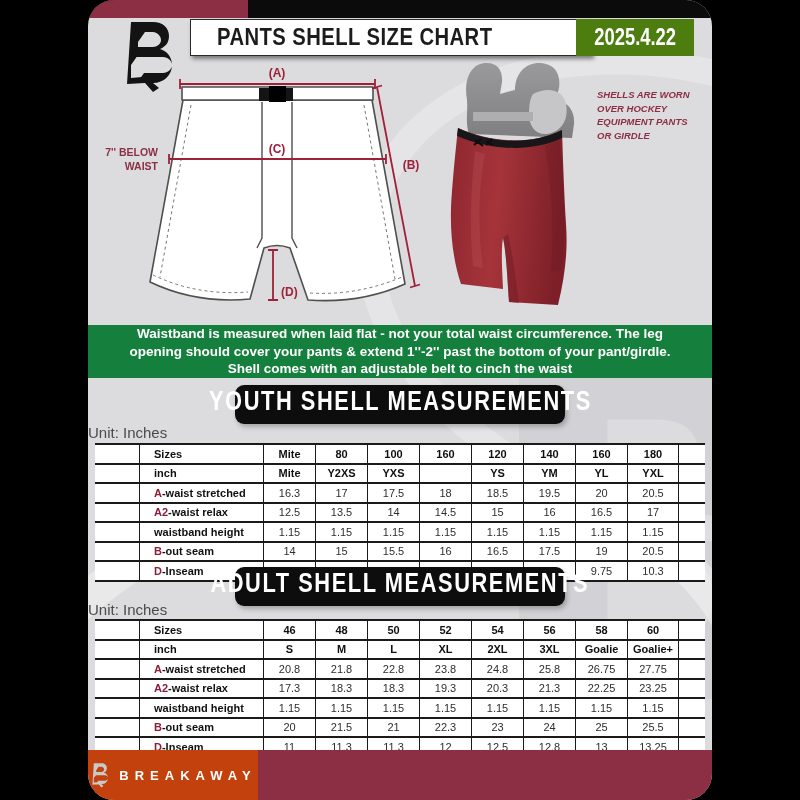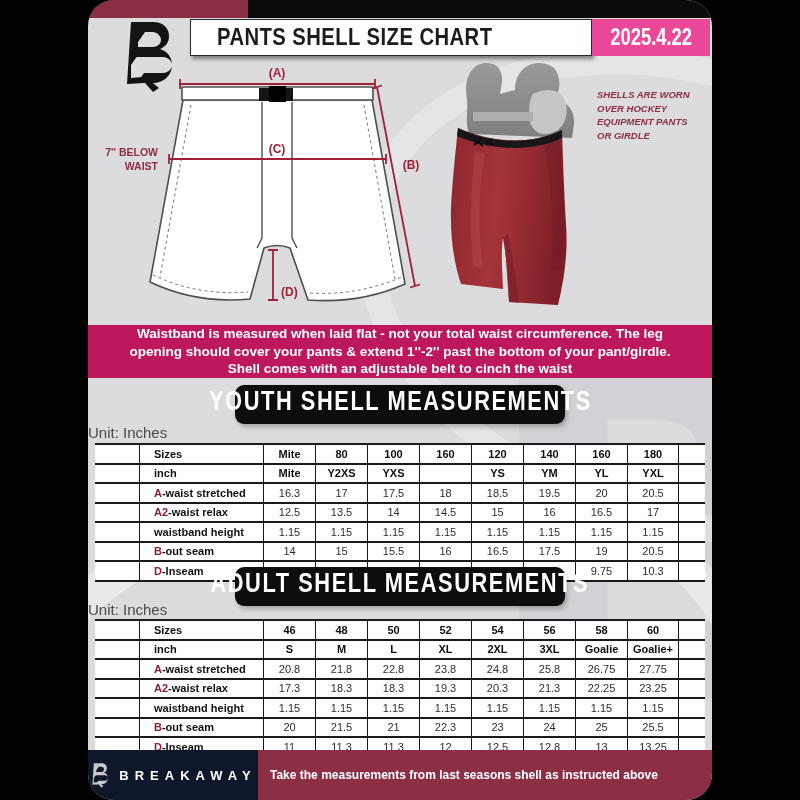--- a/index.html
+++ b/index.html
@@ -14,31 +14,31 @@
   .swoosh2{position:absolute;z-index:0;width:620px;height:420px;left:260px;top:60px;
      border:26px solid rgba(255,255,255,.28);border-radius:50%;transform:rotate(18deg);}
   
   .top-strip{position:absolute;left:0;top:0;width:624px;height:18px;background:#0b0b0b;z-index:1;}
   .top-accent{position:absolute;left:0;top:0;width:160px;height:18px;background:#8C2F45;z-index:2;}
   .title-bar{position:absolute;left:102px;top:19px;width:402px;height:37px;background:#fff;
      border:1px solid #2a2a2a;box-sizing:border-box;display:flex;align-items:center;z-index:3;
      box-shadow:2px 3px 4px rgba(0,0,0,.45);}
   .title-text{font-size:23px;font-weight:bold;color:#1c1c1c;letter-spacing:.5px;white-space:nowrap;
      transform:scaleX(.88);transform-origin:left center;margin-left:26px;}
-  .date-box{position:absolute;left:504px;top:19px;width:118px;height:37px;background:#ec4899;
+  .date-box{position:absolute;left:488px;top:19px;width:118px;height:37px;background:#4d7c0f;
      display:flex;align-items:center;justify-content:center;z-index:3;}
   .date-text{font-size:23px;font-weight:bold;color:#fff;white-space:nowrap;transform:scaleX(.8);}
   .logo{position:absolute;left:28px;top:20px;z-index:3;}
   
   .diagram{position:absolute;left:12px;top:52px;z-index:2;}
   .photo{position:absolute;left:357px;top:56px;z-index:2;}
   .caption{position:absolute;left:509px;top:88px;width:112px;z-index:2;color:#8C2F45;
      font-size:9.5px;font-weight:bold;line-height:13.5px;font-style:italic;}
   
-  .notice{position:absolute;left:0;top:325px;width:624px;height:53px;background:#be185d;z-index:2;
+  .notice{position:absolute;left:0;top:325px;width:624px;height:53px;background:#15803d;z-index:2;
      color:#fff;font-size:13.5px;font-weight:bold;text-align:center;line-height:17.5px;
      display:flex;flex-direction:column;justify-content:center;}
   
   .sec-banner{position:absolute;left:147px;width:330px;height:39px;background:#0d0d0d;border-radius:9px;
      display:flex;align-items:flex-start;justify-content:center;z-index:2;box-shadow:2px 3px 5px rgba(0,0,0,.25);}
   .sec-banner span{color:#fff;font-weight:bold;font-size:28px;letter-spacing:2px;white-space:nowrap;
      transform:scaleX(.78);}
   .unit{position:absolute;width:624px;left:0;font-size:15px;color:#4a4a4a;z-index:2;}
   
   .table{position:absolute;left:7px;width:610px;z-index:2;}
@@ -46,21 +46,21 @@
      border-bottom:2px solid #1a1a1a;background:#fff;box-sizing:content-box;padding-left:21px;}
   .t-row:first-child{border-top:2px solid #1a1a1a;}
   .t-cell{display:flex;align-items:center;justify-content:center;font-size:11px;color:#2e2e2e;
      border-left:1.5px solid #1a1a1a;overflow:hidden;}
   .t-label{justify-content:flex-start;padding-left:14px;font-weight:bold;color:#101010;}
   .t-head .t-cell{font-weight:bold;color:#101010;}
   .t-last{border-right:1.5px solid #1a1a1a;}
   .t-oh{border:none;}
   .prefix{color:#8B1E38;}
   
-  .footer-black{position:absolute;left:0;top:750px;width:170px;height:50px;background:#0f172a;z-index:2;
+  .footer-black{position:absolute;left:0;top:750px;width:170px;height:50px;background:#c2410c;z-index:2;
      display:flex;align-items:center;justify-content:center;gap:8px;}
   .brand{color:#fff;font-weight:bold;font-size:13px;letter-spacing:6px;}
   .footer-maroon{position:absolute;left:170px;top:750px;width:454px;height:50px;background:#8C2F45;z-index:2;
      color:#fff;font-size:12px;font-weight:bold;line-height:16.4px;display:flex;flex-direction:column;
      justify-content:center;padding-left:12px;box-sizing:border-box;}
 </style>
 </head>
 <body>
 
 <div class="page">
@@ -349,16 +349,15 @@
     </div>
 
   <div class="footer-black">
     <svg width="22" height="26" viewBox="0 0 64 72">
       <path fill="#c9c9c9" d="M36 2c10 0 16 6 16 14 0 7-4 11-9 13 7 2 12 8 12 16 0 10-8 18-19 18l6 5-6 4-8-9h-8l7-10h19c5 0 9-4 9-8s-4-8-9-8H14l7-10h15c4 0 8-3 8-7s-4-8-8-8H25l3-10h8z"></path>
       <path fill="#c9c9c9" d="M28 2v10l-7 10v13l-7 10v13l11-1 3 6-18 1 4-62z"></path>
     </svg>
     <span class="brand">BREAKAWAY</span>
   </div>
   <div class="footer-maroon">
-      <div>Take the measurements from last seasons shell as instructed above</div>
     </div>
 
 </div>
 
 </body></html>

